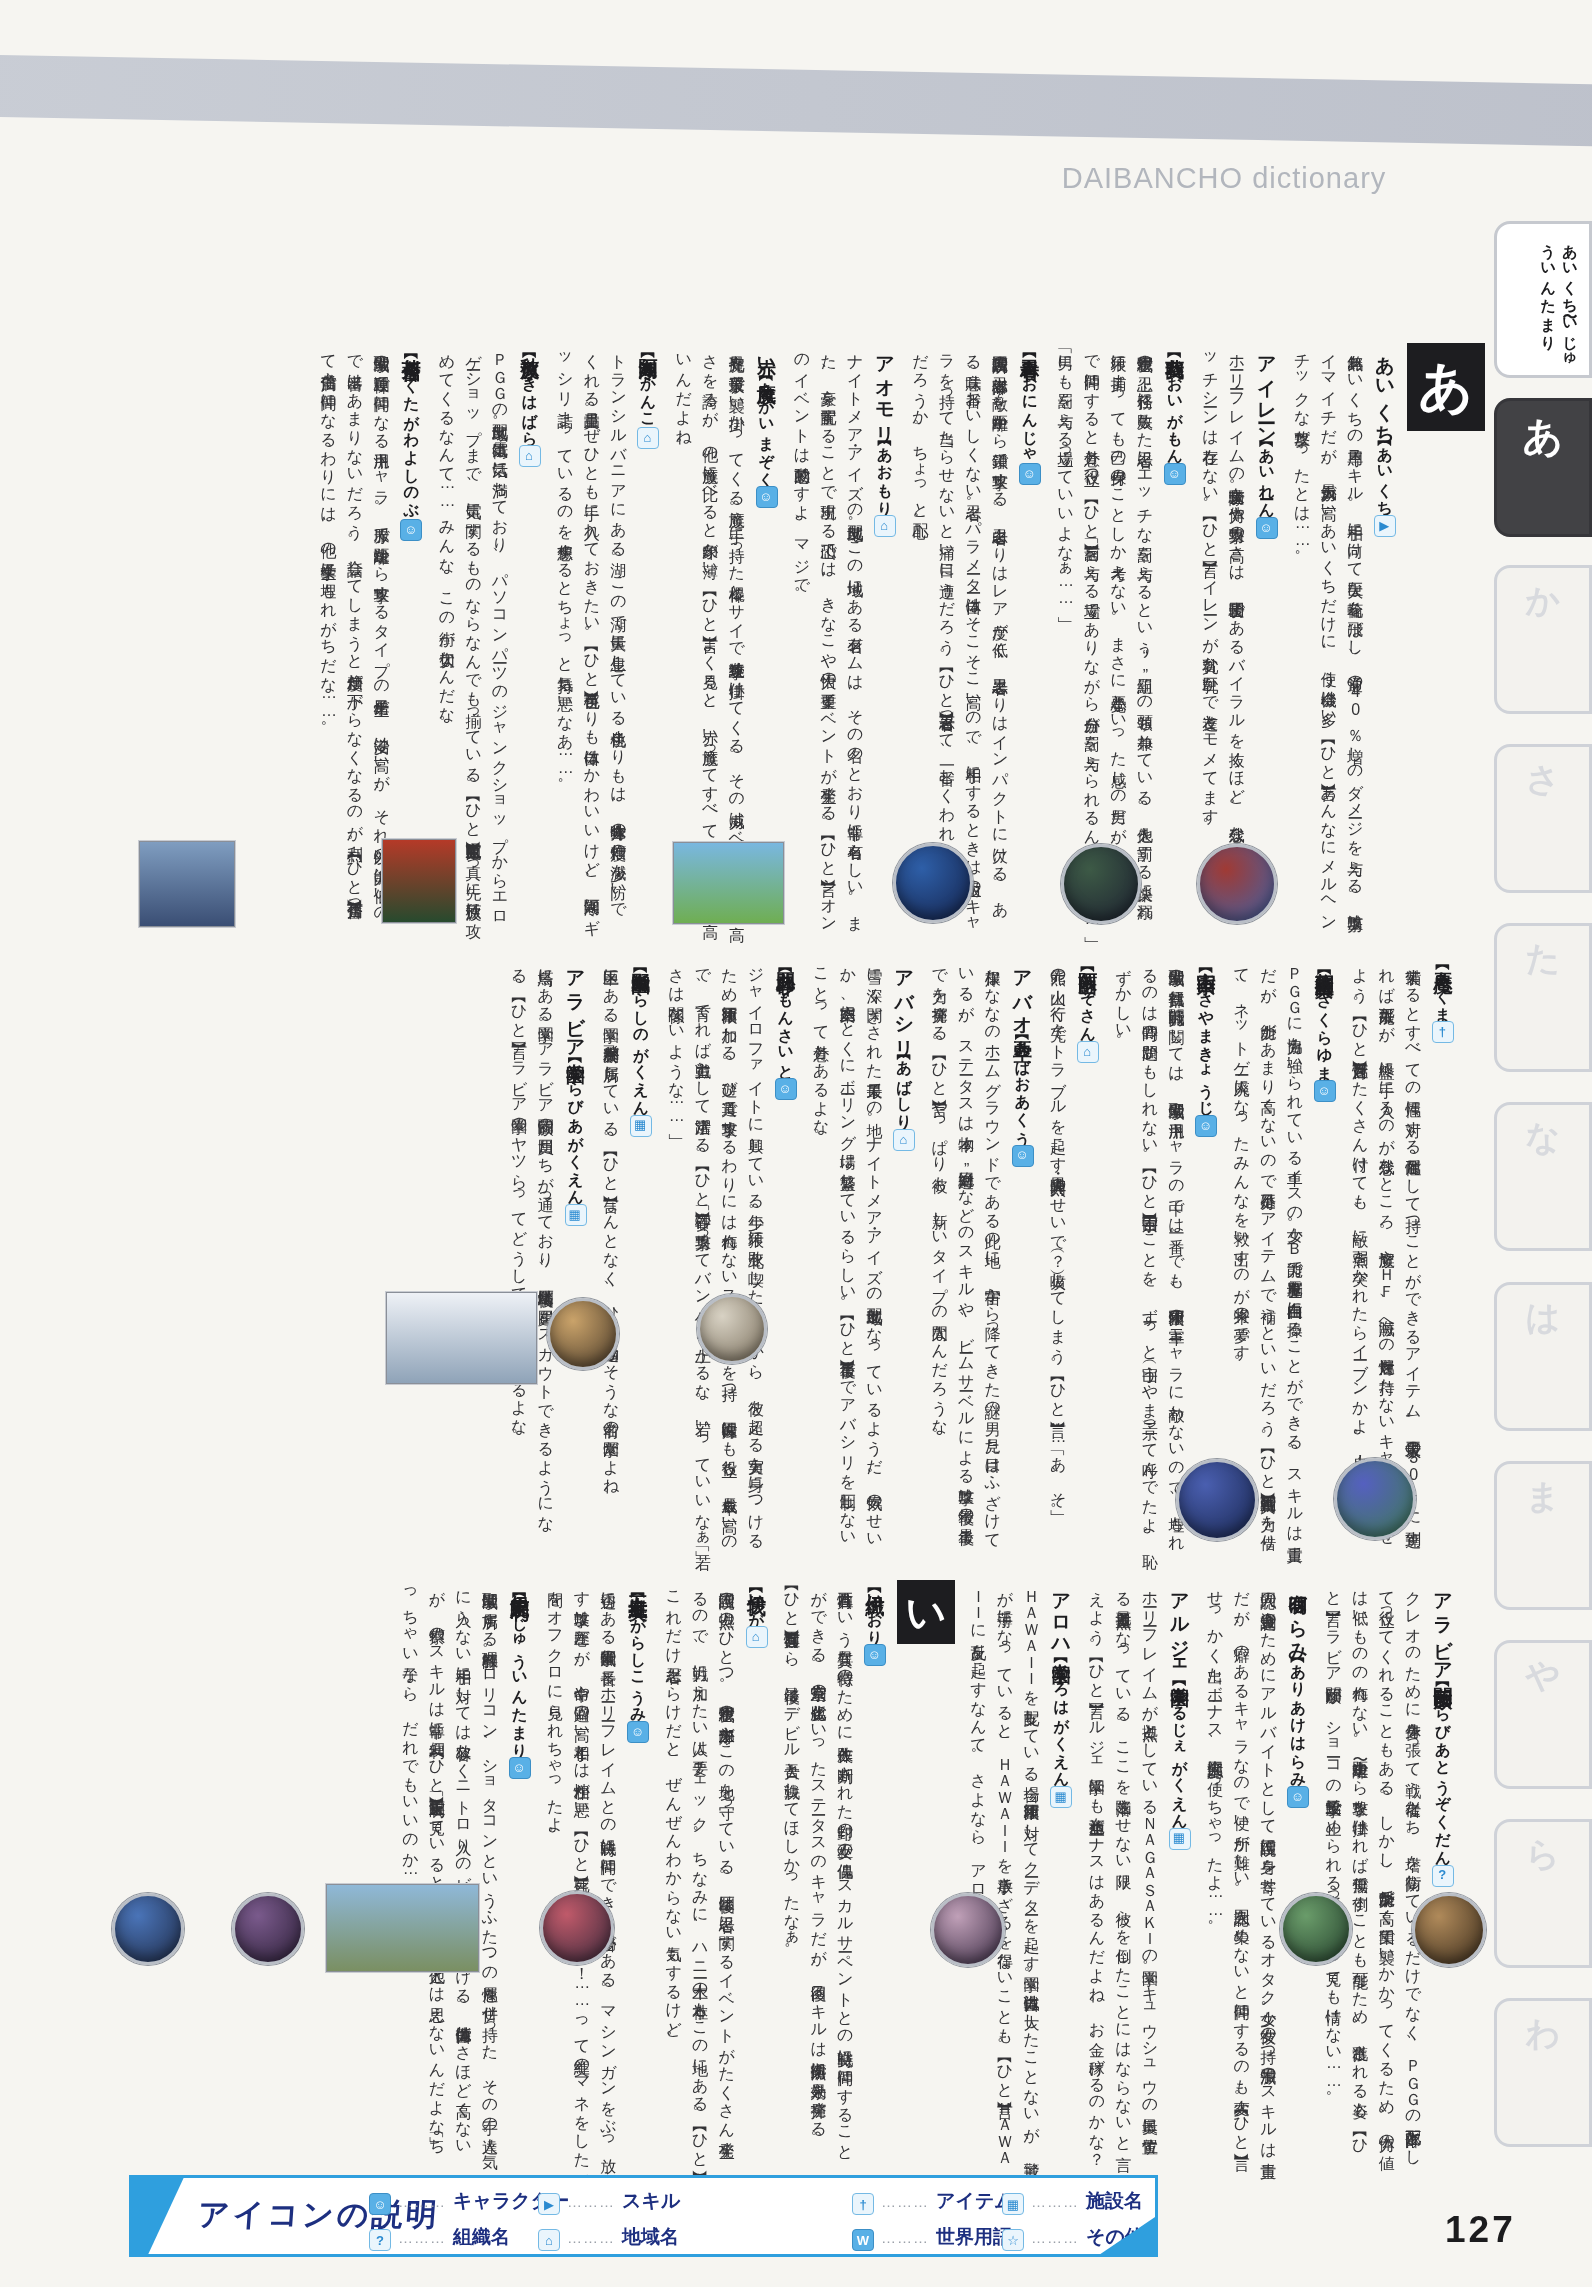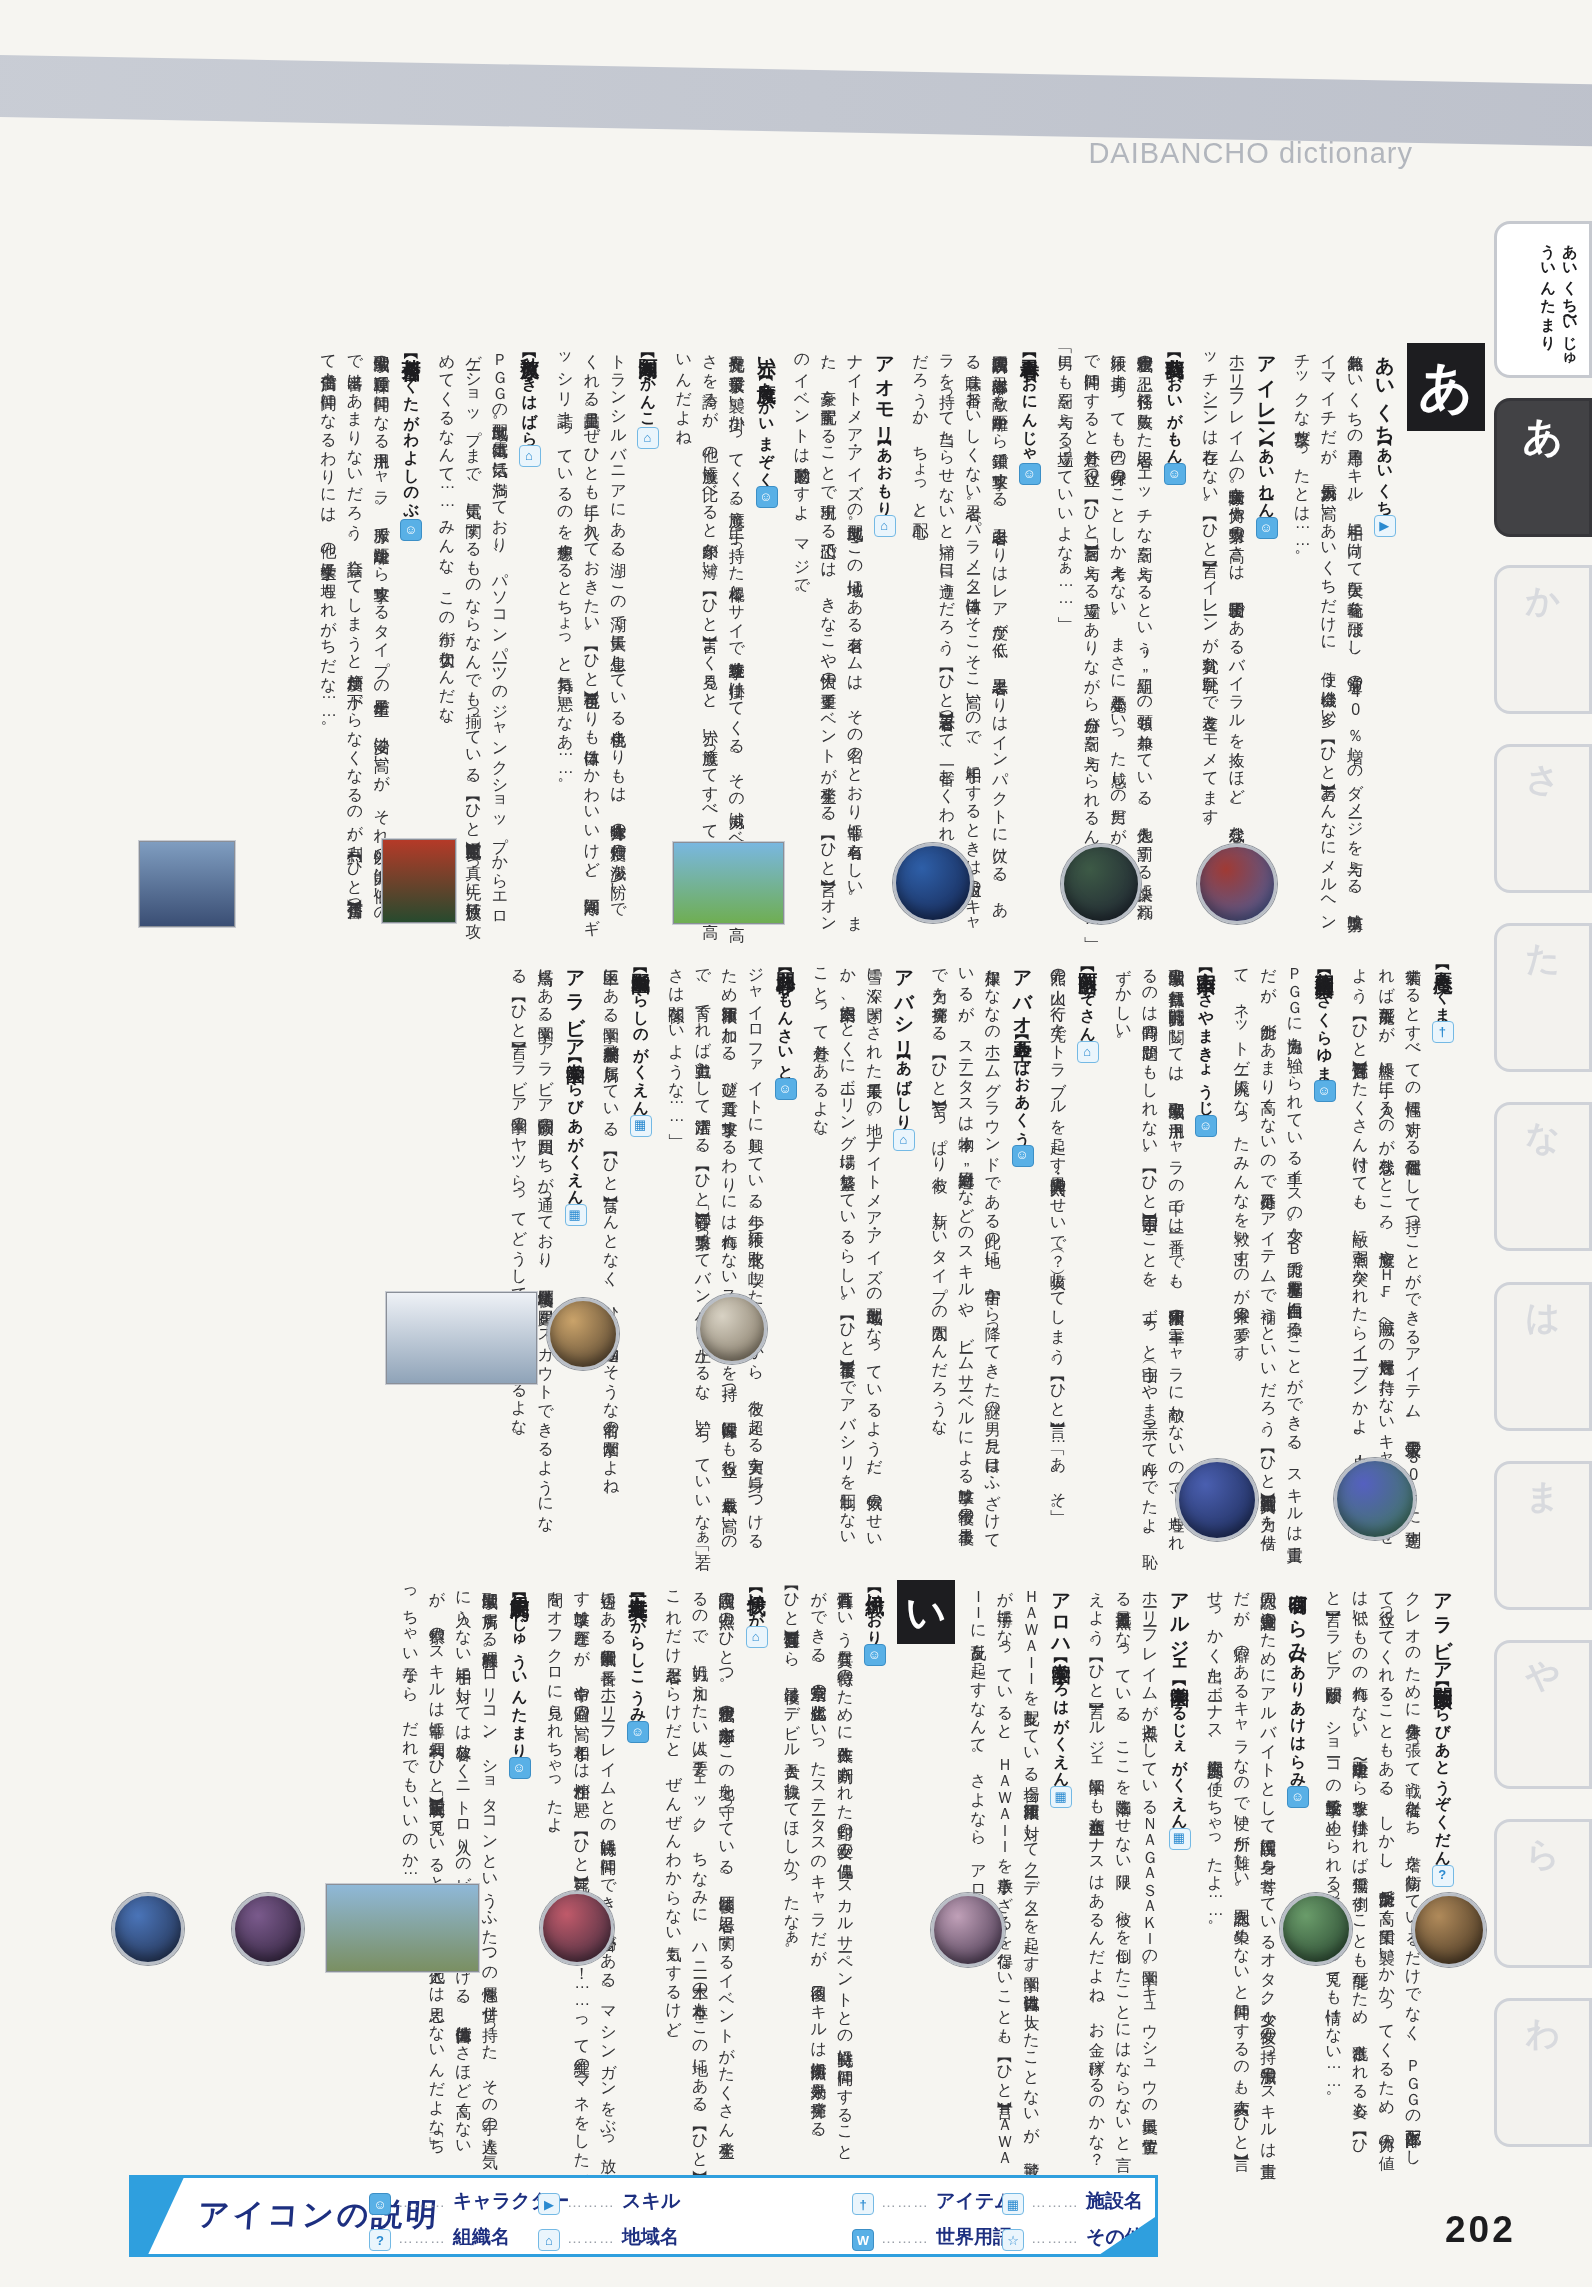--- a/index.html
+++ b/index.html
@@ -4,21 +4,21 @@
 <style>
   html,body{margin:0;padding:0;}
   body{
     position:relative;width:1592px;height:2288px;overflow:hidden;
     background:#f6f5f1;color:#2c2c2f;
     font-family:"Liberation Sans","DejaVu Sans",sans-serif;
   }
   
   .topbar{position:absolute;left:-40px;top:70px;width:1711px;height:62px;
     background:linear-gradient(90deg,#c9cdd5,#bdc1cb);transform:rotate(1.05deg);}
-  .watermark{position:absolute;left:1035px;top:137px;width:378px;text-align:right;
+  .watermark{position:absolute;left:1035px;top:162px;width:378px;text-align:center;
     font-size:29px;color:#b2b6bd;letter-spacing:1px;}
   
   .tab{position:absolute;left:1494px;width:98px;box-sizing:border-box;
     border-radius:16px 0 0 16px;}
   .tab-range{background:#ffffff;border:3px solid #c6c9cf;
     writing-mode:vertical-rl;text-orientation:upright;
     font-size:15px;font-weight:bold;line-height:1.45;letter-spacing:1px;
     padding:10px 8px;color:#1c1c1e;}
   .tab-kana{font-weight:bold;text-align:center;}
   .tab-kana.active{background:#424245;border:3px solid #36363a;color:#ffffff;
@@ -146,14 +146,14 @@
         <span>世界用語</span>
       </div>
       <div class="legend-item" style="left: 870px; top: 45px;">
         <span class="icon-chip icon-line">☆</span>
         <span class="leader">………</span>
         <span>その他</span>
       </div>
     </div>
 </div>
 
-<div class="pageno">202</div>
+<div class="pageno">127</div>
 
 
 </body></html>

